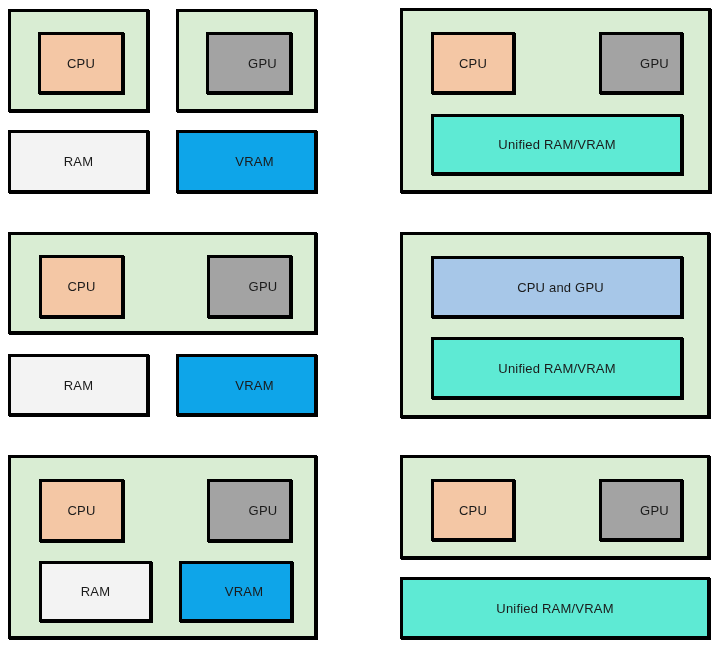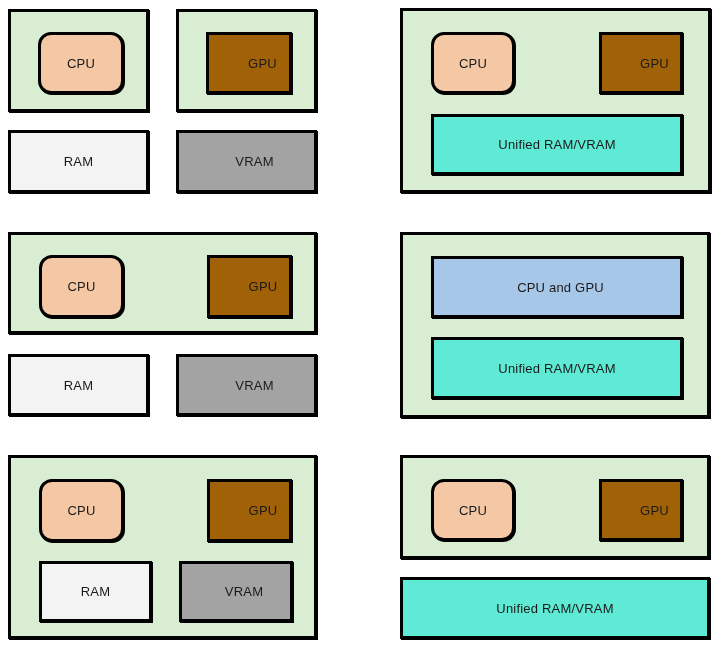--- a/index.html
+++ b/index.html
@@ -18,25 +18,25 @@
     box-shadow: 1px 1px 0 #000000;
     display: flex;
     align-items: center;
     justify-content: center;
     font-size: 13px;
     color: #1b1b1b;
     letter-spacing: 0.2px;
     white-space: nowrap;
   }
   .package  { background: #d9edd3; }
-  .cpu      { background: #f4c7a5; border-radius: 13px; }
-  .gpu      { background: #a16207; padding-left: 27px; }
+  .cpu      { background: #f4c7a5; }
+  .gpu      { background: #a3a3a3; padding-left: 27px; }
   .cpu-gpu  { background: #a7c7e8; padding-left: 7px; }
   .ram      { background: #f3f3f3; text-align: center; }
-  .vram     { background: #a3a3a3; padding-left: 16px; }
+  .vram     { background: #0ea5e9; padding-left: 16px; }
   .unified  { background: #5eead4; }
 </style>
 </head>
 <body>
 
 <div class="canvas">
 
   <div>
     <div class="box package" style="left:8px; top:9px; width:141px; height:103px;">
       <div class="box cpu" style="left:27px; top:20px; width:86px; height:62px;">CPU</div>

